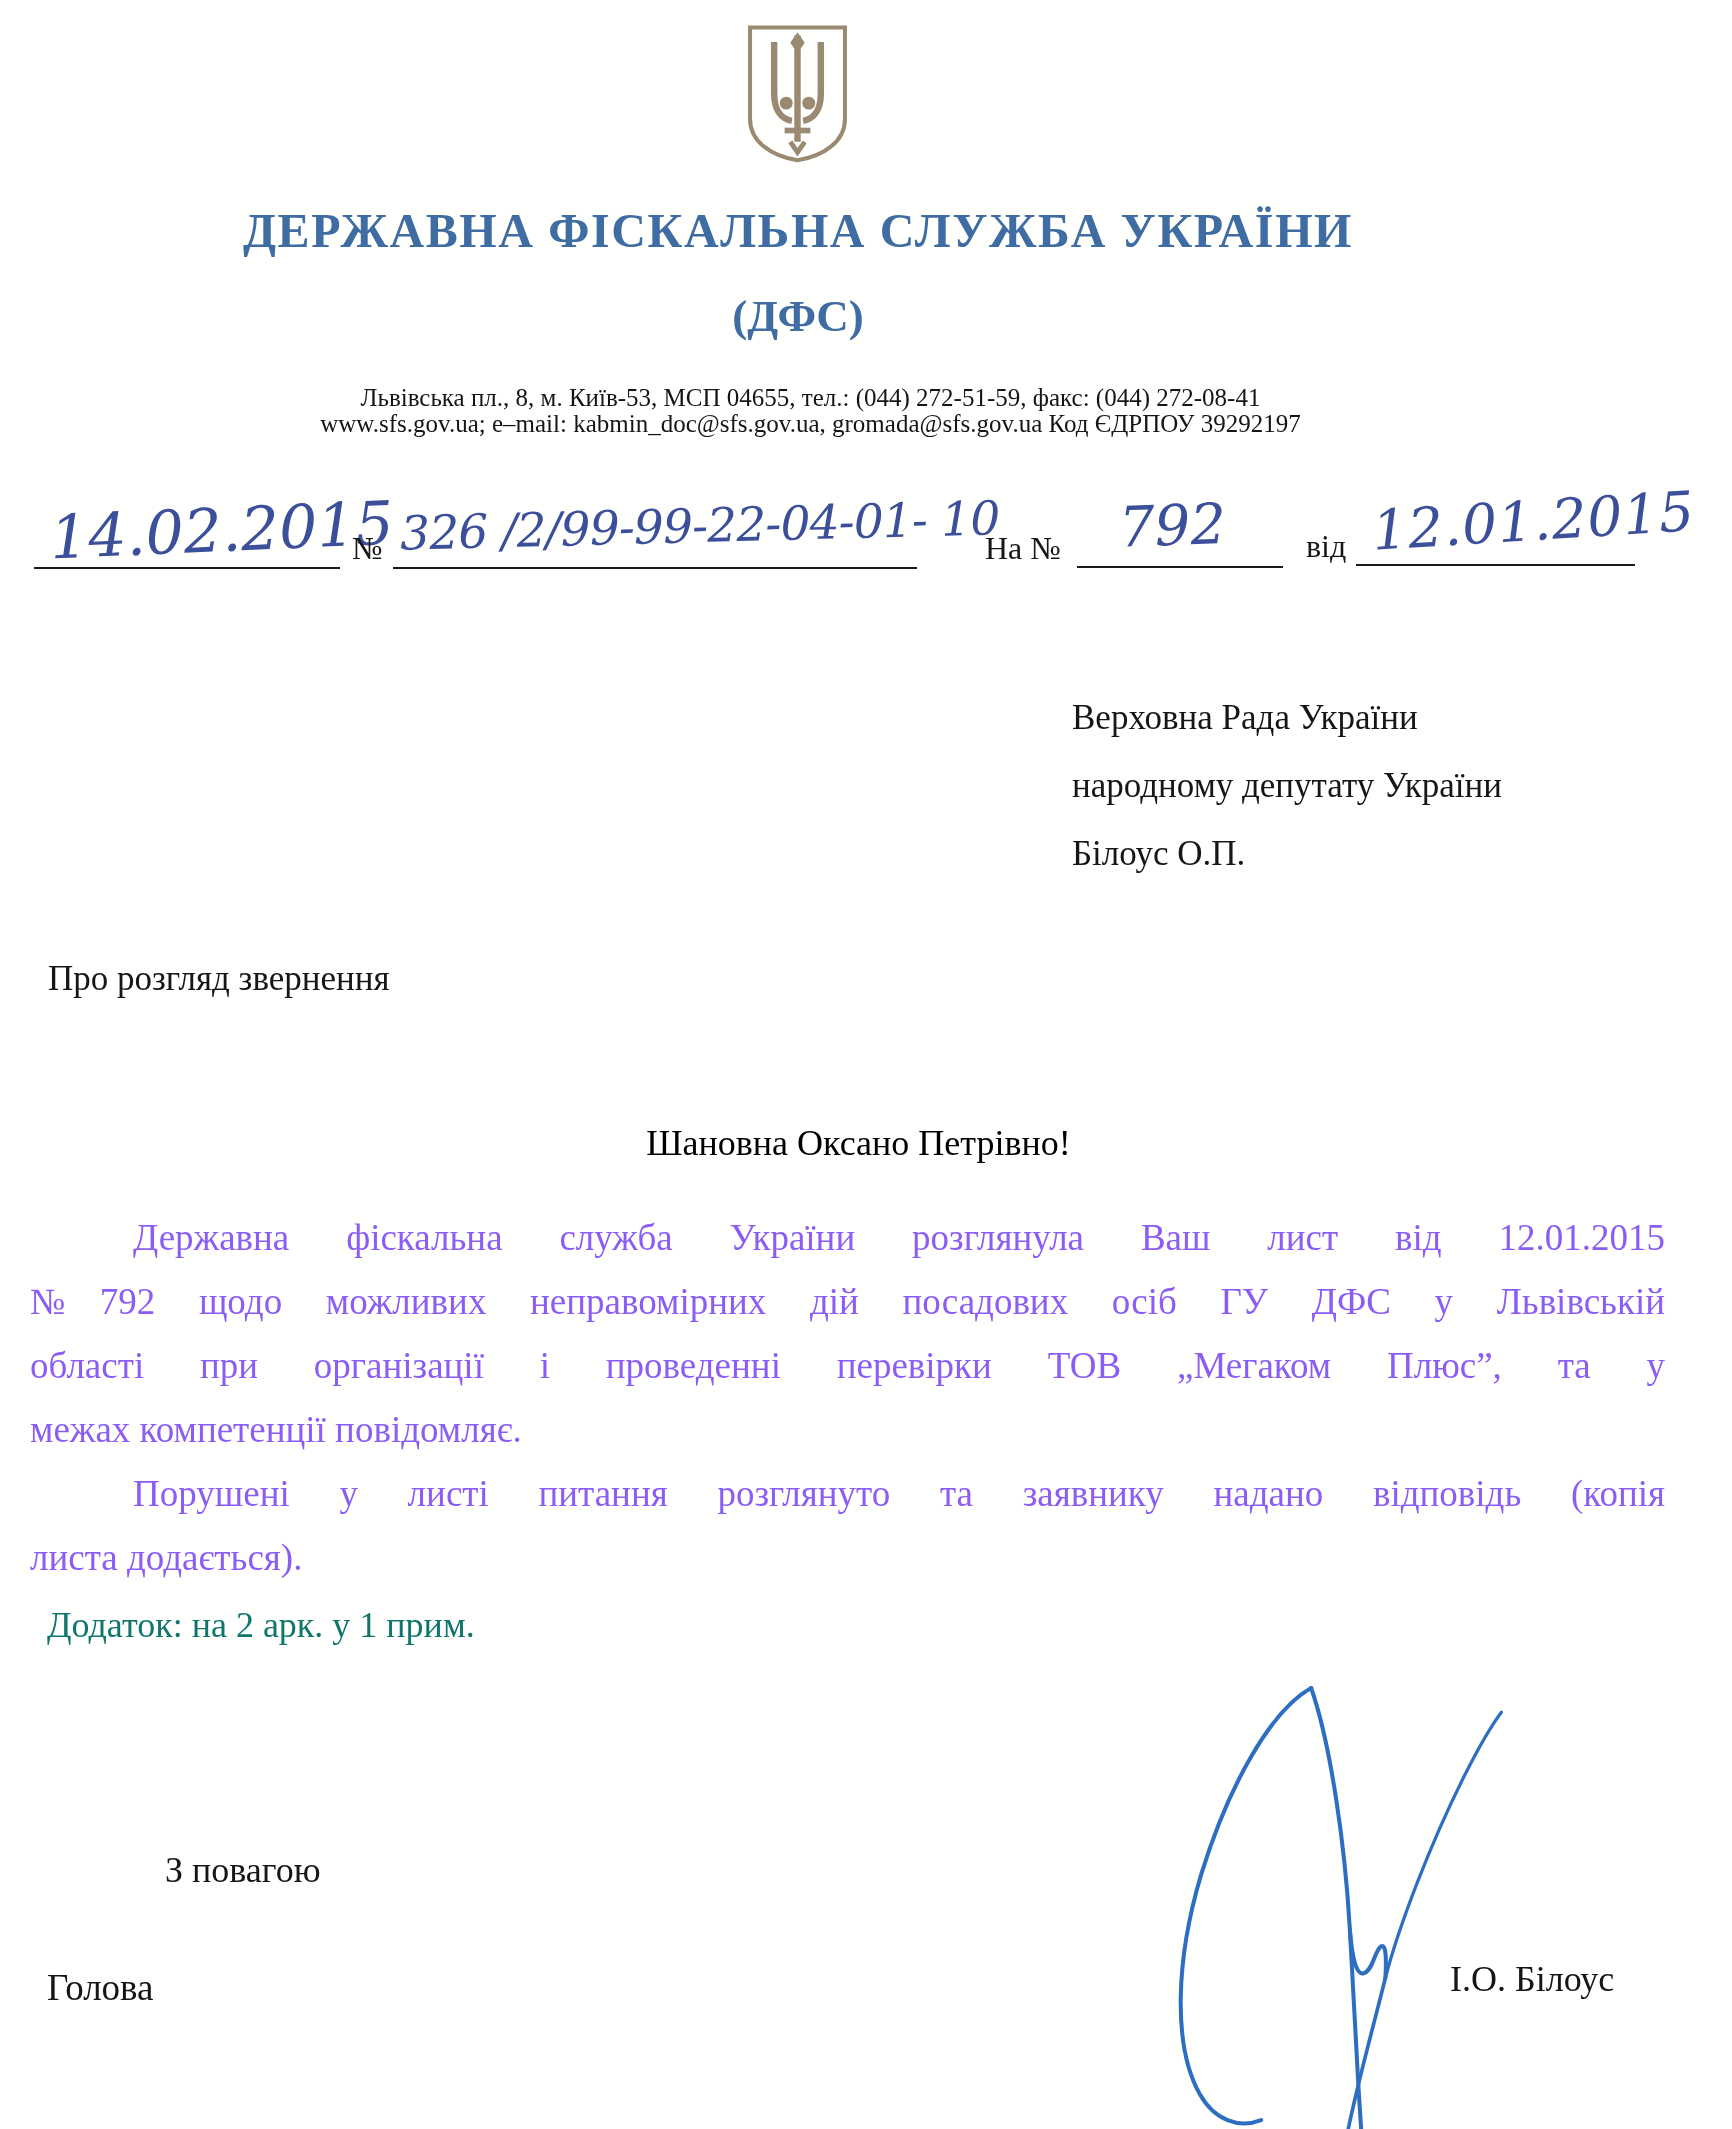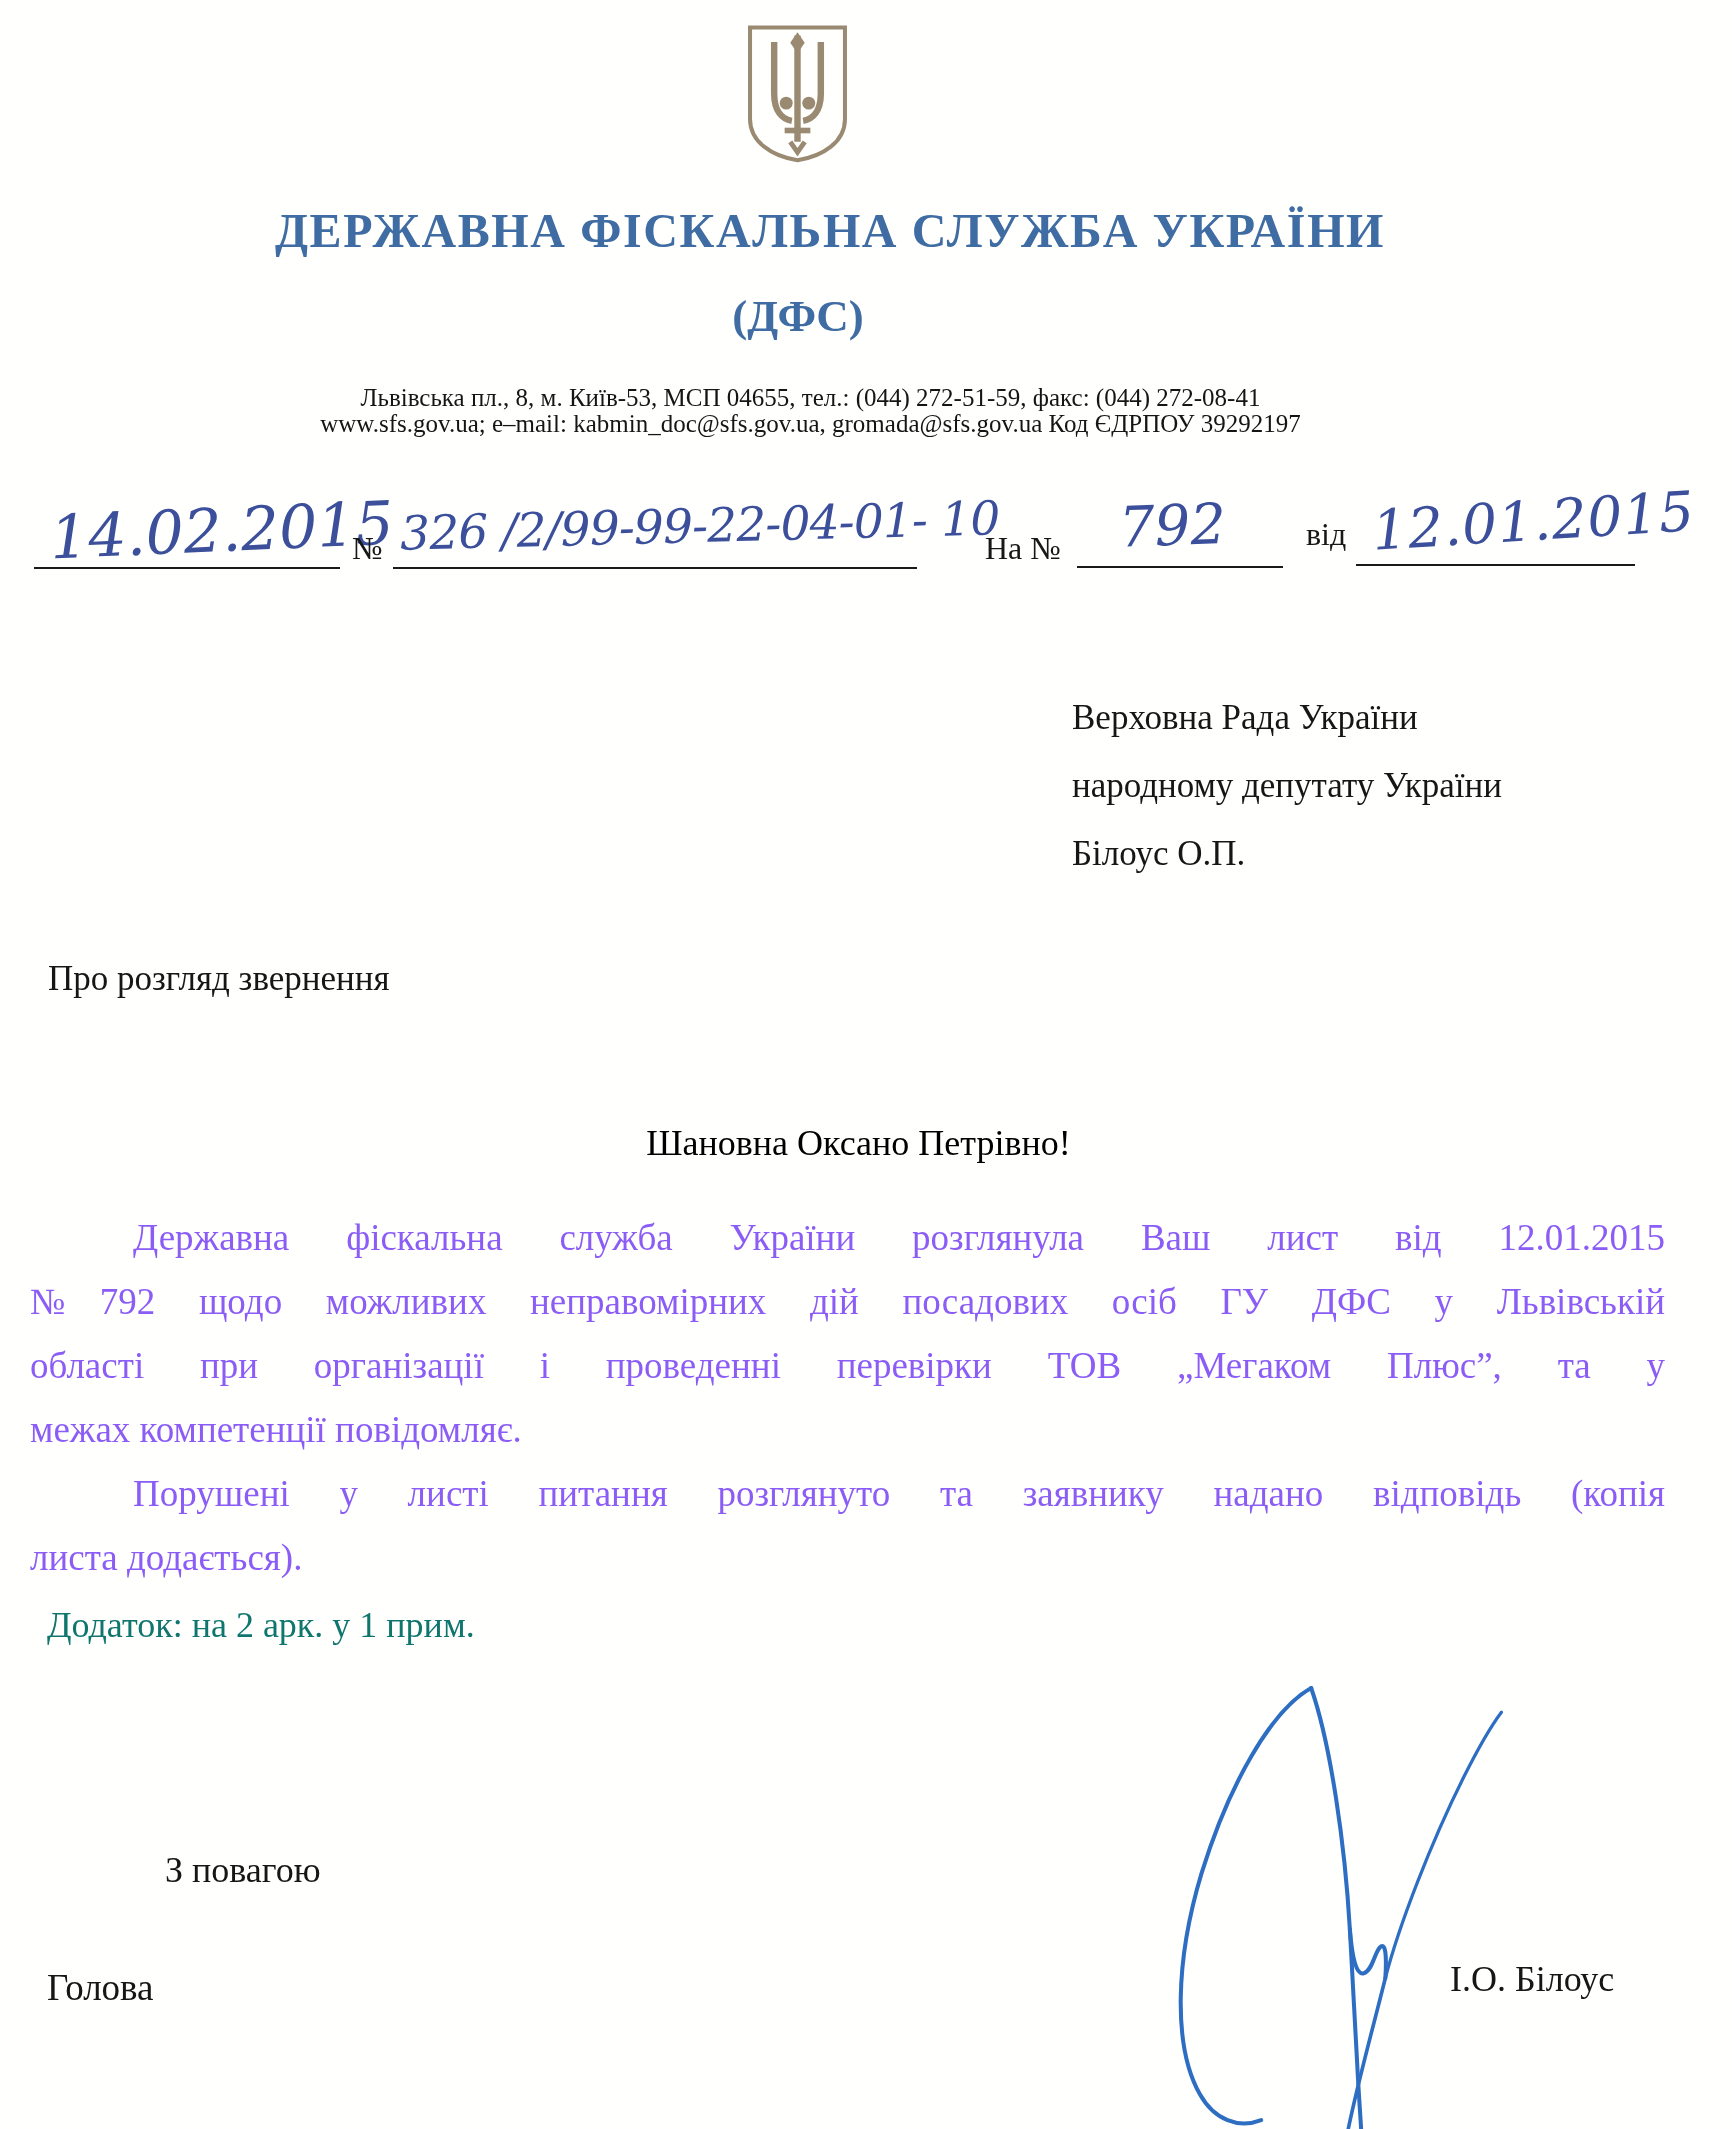--- a/index.html
+++ b/index.html
@@ -8,39 +8,39 @@
     width:1733px;height:2129px;
     background:#fffffe;
     font-family:"Liberation Serif", serif;
     color:#1d1d1d;
     overflow:hidden;
   }
   
   .emblem{position:absolute;left:742px;top:21px;width:111px;height:145px;}
   .org-name{
     position:absolute;top:203px;left:0;width:1596px;text-align:center;
-    font-size:48px;font-weight:bold;letter-spacing:1.6px;color:#3f6ca3;padding-left:32px;
+    font-size:48px;font-weight:bold;letter-spacing:1.6px;color:#3f6ca3;
   }
   .org-abbr{
     position:absolute;top:290px;left:0;width:1596px;text-align:center;
     font-size:45px;font-weight:bold;color:#3f6ca3;
   }
   .addr{position:absolute;left:0;width:1621px;text-align:center;font-size:25px;color:#151515;}
   .addr1{top:384px;}
   .addr2{top:410px;}
   
   .ulin{position:absolute;height:0;border-bottom:2.4px solid #1a1a1a;}
   .u1{left:34px;top:567px;width:306px;}
   .u2{left:393px;top:567px;width:524px;}
   .u3{left:1077px;top:566px;width:206px;}
   .u4{left:1356px;top:564px;width:279px;}
   .ref-label{position:absolute;font-size:32px;color:#171717;}
   .lblno{left:352px;top:530px;}
   .lblna{left:985px;top:530px;}
-  .lblvid{left:1306px;top:516px;}
+  .lblvid{left:1306px;top:528px;}
   .hw{
     position:absolute;color:#3b4f9b;
     font-family:"DejaVu Serif", serif;font-style:italic;
     white-space:nowrap;
   }
   .hw-date{left:50px;top:495px;font-size:60px;transform:rotate(-2.5deg);}
   .hw-num{left:400px;top:498px;font-size:47px;letter-spacing:-0.8px;transform:rotate(-1.5deg);}
   .hw-reply{left:1119px;top:493px;font-size:56px;transform:rotate(-2deg);}
   .hw-rdate{left:1372px;top:489px;font-size:55px;letter-spacing:0.8px;transform:rotate(-3.5deg);}
   

